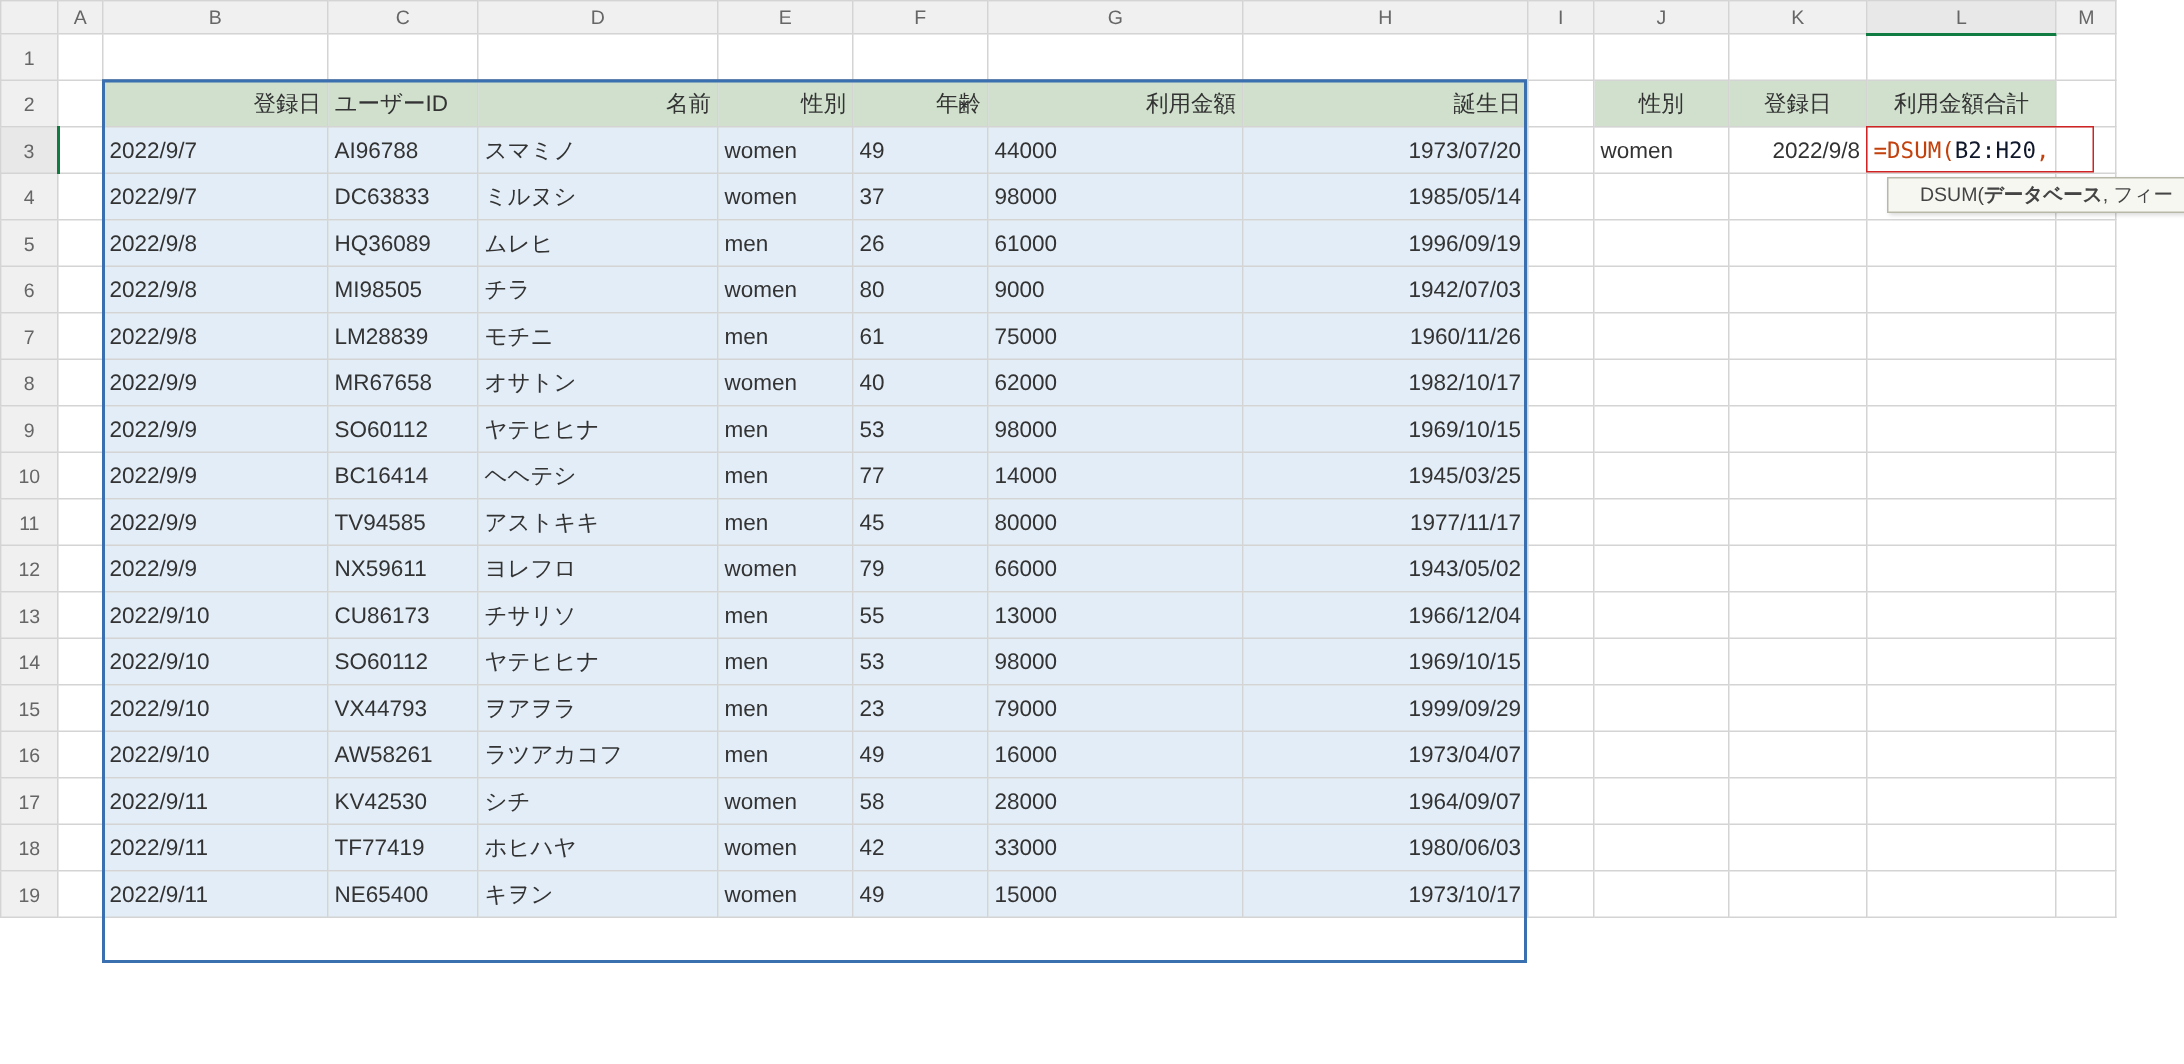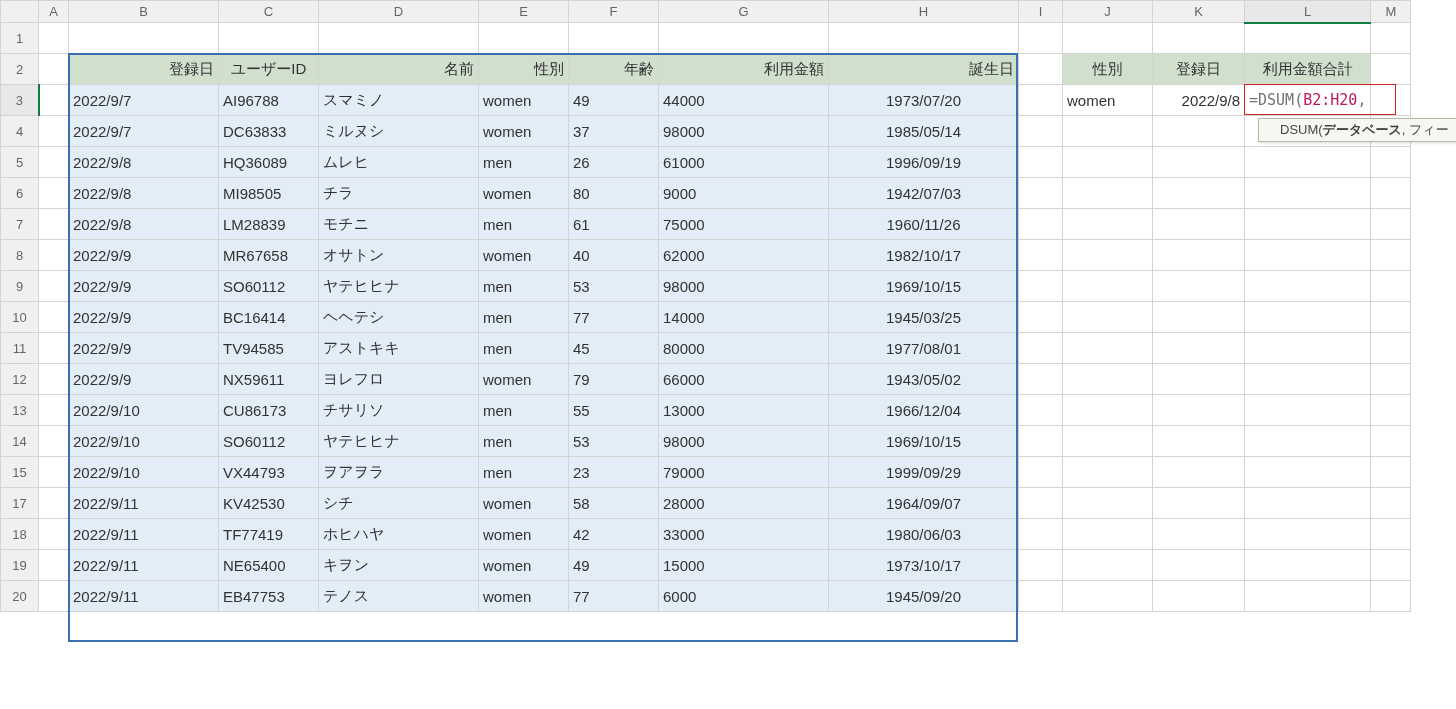--- a/index.html
+++ b/index.html
@@ -51,26 +51,26 @@
 .cI { width: 44px; }
 .cJ { width: 90px; }
 .cK { width: 92px; }
 .cL { width: 112px; }
 .cM { width: 40px; }
 
 td { background:#fff; text-align:left; color:#333; font-size:15px; }
 td.num { text-align:right; }
 td.date { text-align:right; }
 td.hdr1 { background:#d0e0cd; text-align:right; font-size:15px; }
-td.hdr1.left { text-align:center; }
+td.hdr1.left { text-align:left; }
 td.hdr2 { background:#d0e0cd; text-align:center; font-size:15px; }
 
 td.data { background:#e2edf7; }
 td.data.num { text-align:left; }
-td.data.date { text-align:center;margin-top:24px; }
+td.data.date { text-align:right;margin-top:24px; }
 
 
 .tblborder {
   position:absolute;
   border:1px solid #2a4a7a;
   pointer-events:none;
 }
 
 .sel-outline {
   position:absolute;
@@ -82,22 +82,22 @@
 
 
 .activecell {
   position:absolute;
   border:1px solid #d02424;
   pointer-events:none;
 }
 
 
 .formula { font-family: Consolas, monospace; font-size:15px; white-space:nowrap; overflow:visible; }
-.fprefix { color:#737373; }
-.frange { color:#be185d; }
+.fprefix { color:#c2410c; }
+.frange { color:#0f172a; }
 
 
 .tooltip {
   position:absolute;
   background:#f7f7f2;
   border:1px solid #b8b8a8;
   padding:2px 21px;
   font-size:13px;
   color:#444;
   box-shadow:1px 1px 3px rgba(0,0,0,.15);
@@ -291,21 +291,21 @@
         </tr>
         <tr>
           <th class="rowhdr">11</th>
           <td class="cA"></td>
           <td class="cB data">2022/9/9</td>
           <td class="cC data">TV94585</td>
           <td class="cD data">アストキキ</td>
           <td class="cE data">men</td>
           <td class="cF data num">45</td>
           <td class="cG data num">80000</td>
-          <td class="cH data date">1977/08/01</td>
+          <td class="cH data date">1977/11/17</td>
           <td class="cI"></td>
           <td class="cJ"></td>
           <td class="cK"></td>
           <td class="cL"></td>
           <td class="cM"></td>
         </tr>
         <tr>
           <th class="rowhdr">12</th>
           <td class="cA"></td>
           <td class="cB data">2022/9/9</td>
@@ -363,20 +363,36 @@
           <td class="cF data num">23</td>
           <td class="cG data num">79000</td>
           <td class="cH data date">1999/09/29</td>
           <td class="cI"></td>
           <td class="cJ"></td>
           <td class="cK"></td>
           <td class="cL"></td>
           <td class="cM"></td>
         </tr>
         <tr>
+          <th class="rowhdr">16</th>
+          <td class="cA"></td>
+          <td class="cB data">2022/9/10</td>
+          <td class="cC data">AW58261</td>
+          <td class="cD data">ラツアカコフ</td>
+          <td class="cE data">men</td>
+          <td class="cF data num">49</td>
+          <td class="cG data num">16000</td>
+          <td class="cH data date">1973/04/07</td>
+          <td class="cI"></td>
+          <td class="cJ"></td>
+          <td class="cK"></td>
+          <td class="cL"></td>
+          <td class="cM"></td>
+        </tr>
+        <tr>
           <th class="rowhdr">17</th>
           <td class="cA"></td>
           <td class="cB data">2022/9/11</td>
           <td class="cC data">KV42530</td>
           <td class="cD data">シチ</td>
           <td class="cE data">women</td>
           <td class="cF data num">58</td>
           <td class="cG data num">28000</td>
           <td class="cH data date">1964/09/07</td>
           <td class="cI"></td>
@@ -404,36 +420,20 @@
         <tr>
           <th class="rowhdr">19</th>
           <td class="cA"></td>
           <td class="cB data">2022/9/11</td>
           <td class="cC data">NE65400</td>
           <td class="cD data">キヲン</td>
           <td class="cE data">women</td>
           <td class="cF data num">49</td>
           <td class="cG data num">15000</td>
           <td class="cH data date">1973/10/17</td>
-          <td class="cI"></td>
-          <td class="cJ"></td>
-          <td class="cK"></td>
-          <td class="cL"></td>
-          <td class="cM"></td>
-        </tr>
-        <tr>
-          <th class="rowhdr">20</th>
-          <td class="cA"></td>
-          <td class="cB data">2022/9/11</td>
-          <td class="cC data">EB47753</td>
-          <td class="cD data">テノス</td>
-          <td class="cE data">women</td>
-          <td class="cF data num">77</td>
-          <td class="cG data num">6000</td>
-          <td class="cH data date">1945/09/20</td>
           <td class="cI"></td>
           <td class="cJ"></td>
           <td class="cK"></td>
           <td class="cL"></td>
           <td class="cM"></td>
         </tr>
       </tbody>
 </table>
 
 <div class="tblborder" id="tblborder" style="left: 68px; top: 53px; width: 950px; height: 589px;"></div>

